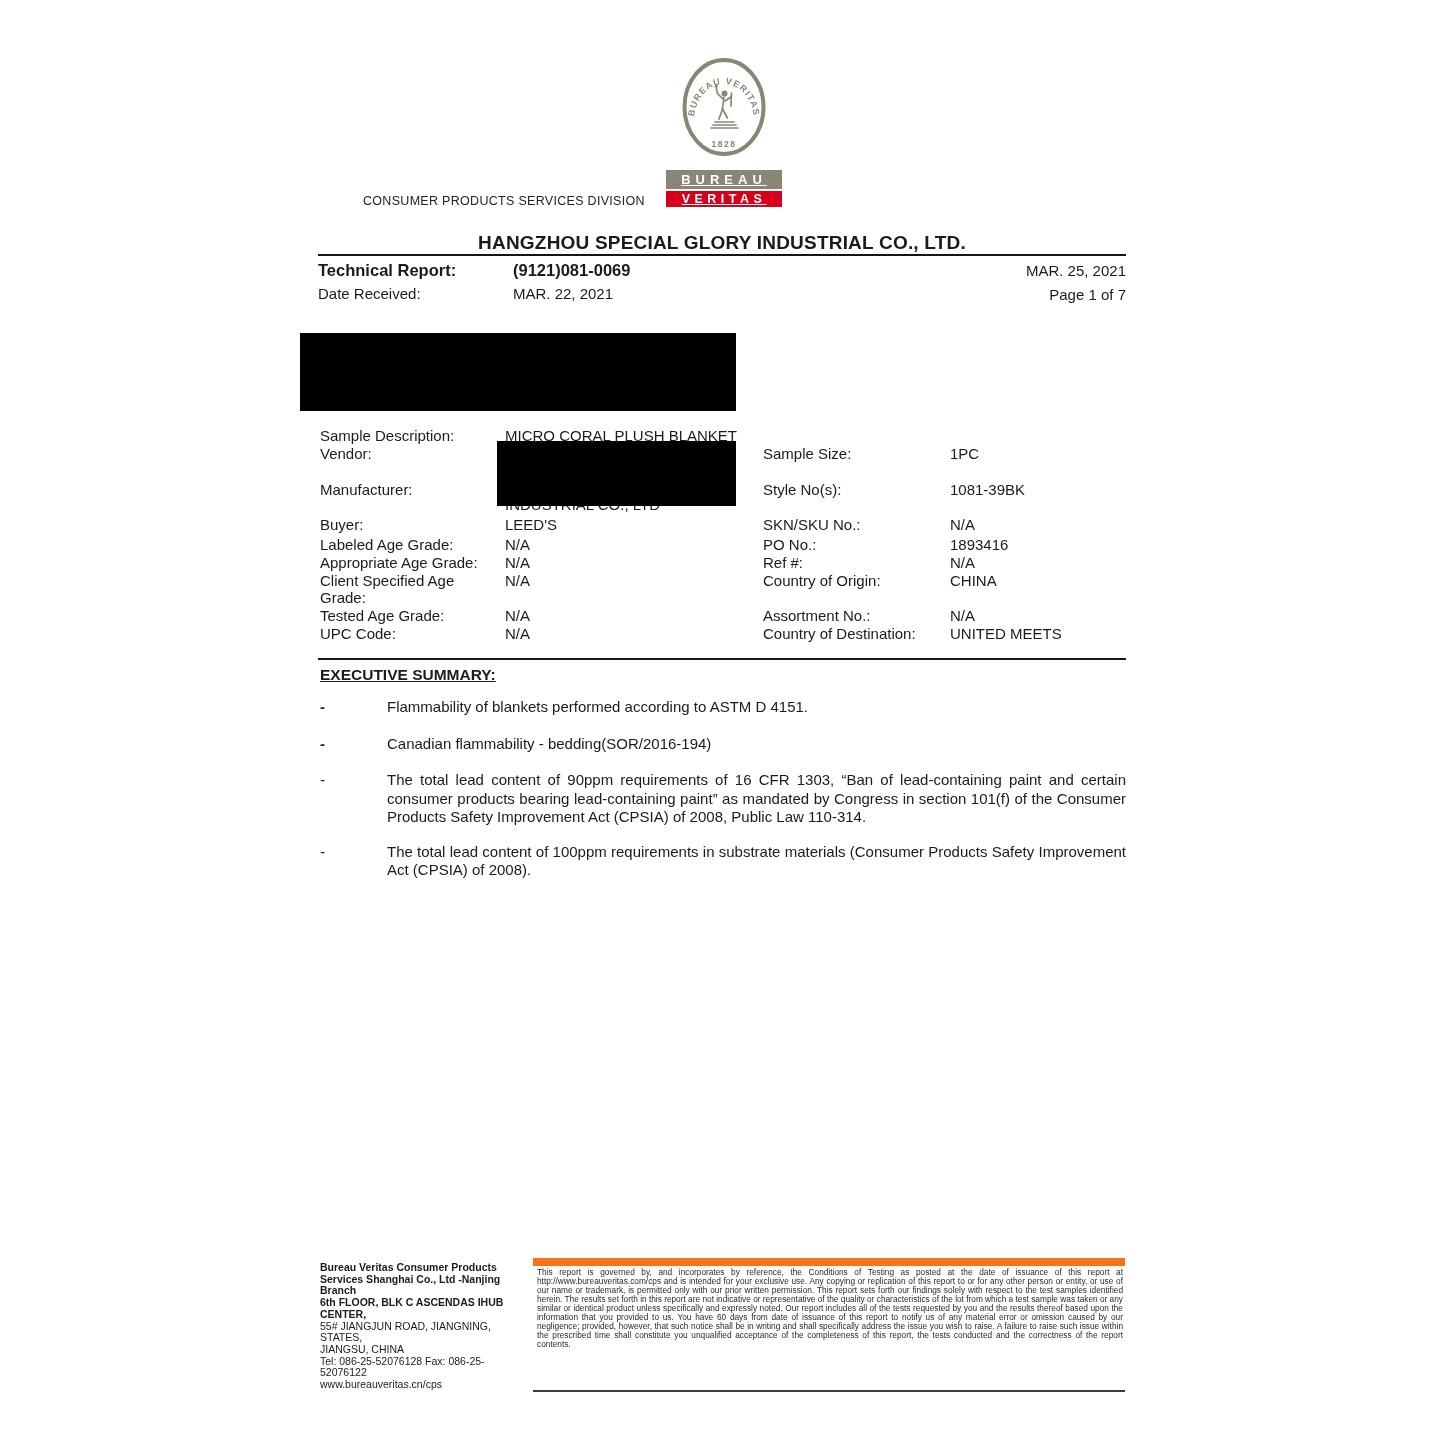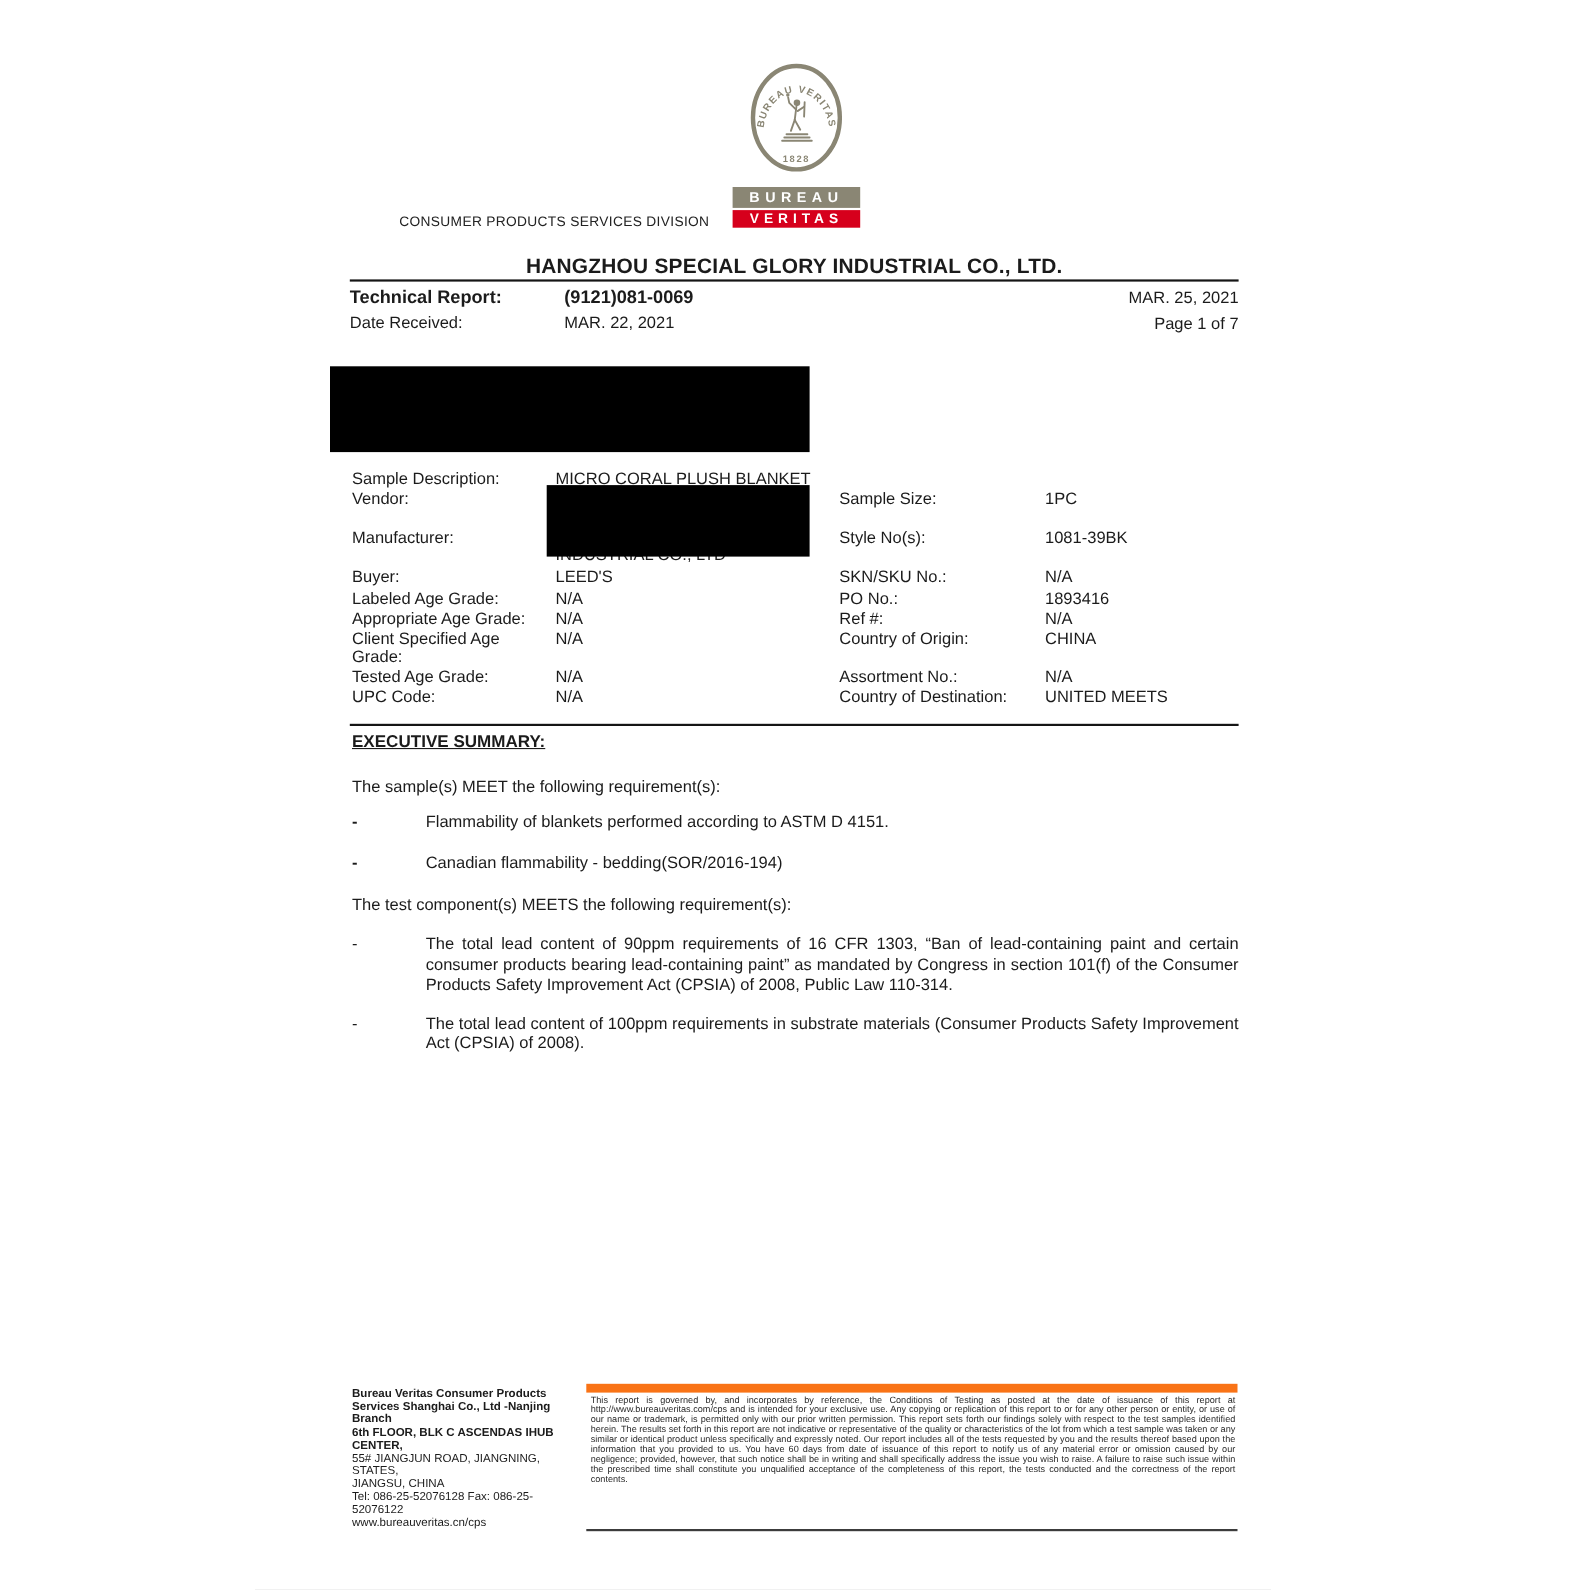--- a/index.html
+++ b/index.html
@@ -6,21 +6,21 @@
   .page {
     position:relative; width:1445px; height:1445px; margin:0 auto;
     background:#ffffff; overflow:hidden;
     font-family:"Liberation Sans","DejaVu Sans",sans-serif;
     color:#1b1b1b;
   }
 
   
   .logo { position:absolute; left:663px; top:57px; width:122px; text-align:center; }
   .logo svg { display:block; margin:0 auto; }
-  .band { width:116px; margin:2px auto 0; color:#fff; font-weight:bold; text-align:center; }
+  .band { width:116px; margin:2px auto 0; color:#fff; font-weight:bold; text-align:center;text-decoration:underline; }
   .band-bureau { margin-top:12px; height:19px; line-height:19px; background:#8a8674; font-size:13px; letter-spacing:5px; }
   .band-veritas { height:16px; line-height:16px; background:#d6001c; font-size:12.5px; letter-spacing:4.5px; }
 
   .division { position:absolute; left:363px; top:194px; font-size:12.5px; letter-spacing:0.3px; color:#222; }
 
   
   .title { position:absolute; left:318px; top:232px; width:808px; text-align:center; font-size:19px; font-weight:bold; letter-spacing:0.2px; }
   .hline { position:absolute; left:318px; width:808px; height:2px; background:#151515; }
   .title-line { top:254px; }
   .table-line { top:658px; }
@@ -172,30 +172,28 @@
       <span class="c2">N/A</span>
       <span class="c3">Country of Destination:</span>
       <span class="c4">UNITED MEETS</span>
     </div>
   </div>
 
   <div class="hline table-line"></div>
 
   <div class="exec">
     <span class="exec-heading">EXECUTIVE SUMMARY:</span>
-    <div class="intro-1">The sample(s) MEET the following requirement(s):</div>
     <div class="bullet b-1">
       <span class="dash dash-bold">-</span>
       <span class="btext">Flammability of blankets performed according to ASTM D 4151.</span>
     </div>
     <div class="bullet b-2">
       <span class="dash dash-bold">-</span>
       <span class="btext">Canadian flammability - bedding(SOR/2016-194)</span>
     </div>
-    <div class="intro-2">The test component(s) MEETS the following requirement(s):</div>
     <div class="bullet b-3">
       <span class="dash">-</span>
       <span class="btext">The total lead content of 90ppm requirements of 16 CFR 1303, “Ban of lead-containing paint and certain consumer products bearing lead-containing paint” as mandated by Congress in section 101(f) of the Consumer Products Safety Improvement Act (CPSIA) of 2008, Public Law 110-314.</span>
     </div>
     <div class="bullet b-4">
       <span class="dash">-</span>
       <span class="btext">The total lead content of 100ppm requirements in substrate materials (Consumer Products Safety Improvement Act (CPSIA) of 2008).</span>
     </div>
   </div>
 

